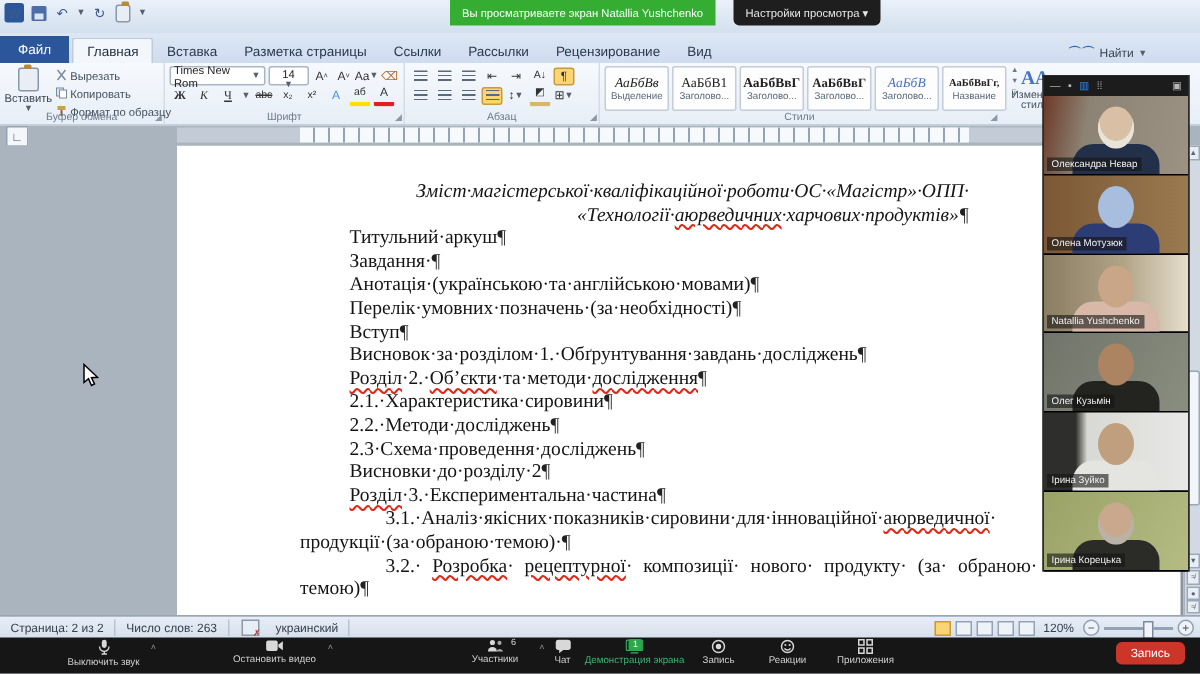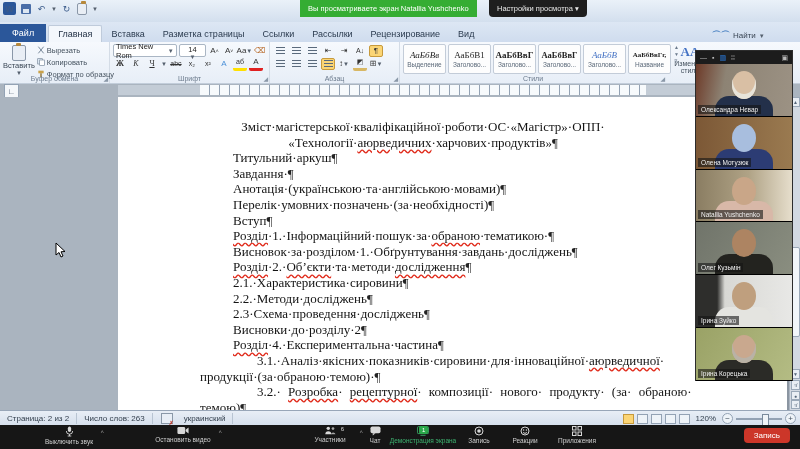--- a/index.html
+++ b/index.html
@@ -64,21 +64,21 @@
   .ruler{position:absolute;left:118px;top:2px;right:11px;height:10px;background:#c3ccd6;}
   .ruler .zone{position:absolute;top:0;height:10px;background:#f7fafc;
     background-image:repeating-linear-gradient(to right,transparent 0,transparent 9px,#93a2b4 9px,#93a2b4 10px);}
   
   .docarea{position:absolute;left:0;top:97px;width:800px;height:313px;background:#aab4bf;overflow:hidden;}
   .page{position:absolute;left:118px;top:0;right:11px;height:313px;background:#fff;
     box-shadow:-2px 0 0 #8b95a1 inset;overflow:hidden;}
   .pagecontent{position:absolute;left:82px;top:22px;width:446px;}
   .dl{font-family:"Liberation Serif",serif;font-size:13px;line-height:15.6px;height:15.6px;
       color:#141414;white-space:nowrap;}
-  .st-center{text-align:center;}
+  .st-center{text-align:right;font-style:italic;}
   .st-boldlist{font-weight:normal;margin-left:33px;}
   .st-plainlist{margin-left:33px;}
   .st-hang{margin-left:0;}
   .st-indent{margin-left:57px;}
   .st-indentwide{margin-left:57px;word-spacing:4px;}
   .sq{text-decoration:underline;text-decoration-style:wavy;text-decoration-color:#e02818;text-underline-offset:2px;}
   .pil{color:#222;}
   
   .vscroll{position:absolute;right:0;top:97px;width:11px;height:313px;background:#d2d9e2;border-left:1px solid #aab4c0;box-sizing:border-box;}
   .vsb{position:absolute;left:1px;width:9px;height:10px;background:#e9eef4;border:1px solid #9aa8b8;box-sizing:border-box;
@@ -343,28 +343,27 @@
   <div class="docarea">
     <div class="page">
       <div class="pagecontent" id="doc-lines">
           <div class="dl st-center"><span>Зміст·магістерської·кваліфікаційної·роботи·ОС·«Магістр»·ОПП·</span></div>
           <div class="dl st-center"><span>«Технології·</span><span class="sq">аюрведичних</span><span>·харчових·продуктів»</span><span class="pil">¶</span></div>
           <div class="dl st-boldlist"><span>Титульний·аркуш</span><span class="pil">¶</span></div>
           <div class="dl st-boldlist"><span>Завдання·</span><span class="pil">¶</span></div>
           <div class="dl st-boldlist"><span>Анотація·(українською·та·англійською·мовами)</span><span class="pil">¶</span></div>
           <div class="dl st-boldlist"><span>Перелік·умовних·позначень·(за·необхідності)</span><span class="pil">¶</span></div>
           <div class="dl st-boldlist"><span>Вступ</span><span class="pil">¶</span></div>
-          <div class="dl st-boldlist"><span class="sq">Розділ</span><span>·1.·Інформаційний·пошук·за·</span><span class="sq">обраною</span><span>·тематикою·</span><span class="pil">¶</span></div>
           <div class="dl st-boldlist"><span>Висновок·за·розділом·1.·Обґрунтування·завдань·досліджень</span><span class="pil">¶</span></div>
           <div class="dl st-boldlist"><span class="sq">Розділ</span><span>·2.·</span><span class="sq">Об’єкти</span><span>·та·методи·</span><span class="sq">дослідження</span><span class="pil">¶</span></div>
           <div class="dl st-plainlist"><span>2.1.·Характеристика·сировини</span><span class="pil">¶</span></div>
           <div class="dl st-plainlist"><span>2.2.·Методи·досліджень</span><span class="pil">¶</span></div>
           <div class="dl st-plainlist"><span>2.3·Схема·проведення·досліджень</span><span class="pil">¶</span></div>
           <div class="dl st-boldlist"><span>Висновки·до·розділу·2</span><span class="pil">¶</span></div>
-          <div class="dl st-boldlist"><span class="sq">Розділ</span><span>·4.·Експериментальна·частина</span><span class="pil">¶</span></div>
+          <div class="dl st-boldlist"><span class="sq">Розділ</span><span>·3.·Експериментальна·частина</span><span class="pil">¶</span></div>
           <div class="dl st-indent"><span>3.1.·Аналіз·якісних·показників·сировини·для·інноваційної·</span><span class="sq">аюрведичної</span><span>·</span></div>
           <div class="dl st-hang"><span>продукції·(за·обраною·темою)·</span><span class="pil">¶</span></div>
           <div class="dl st-indentwide"><span>3.2.· </span><span class="sq">Розробка</span><span>· </span><span class="sq">рецептурної</span><span>· композиції· нового· продукту· (за· обраною·</span></div>
           <div class="dl st-hang"><span>темою)</span><span class="pil">¶</span></div>
         </div>
     </div>
   </div>
 
   <div class="vscroll">
     <div class="vsb" style="top:0;">▲</div>

